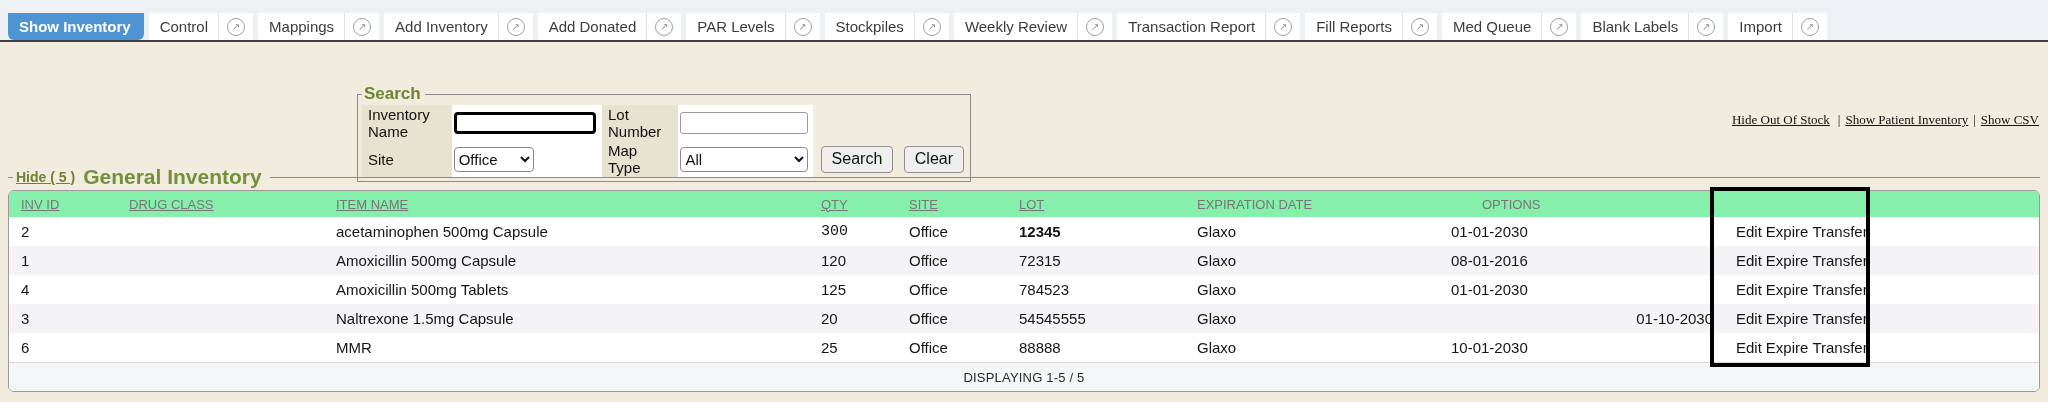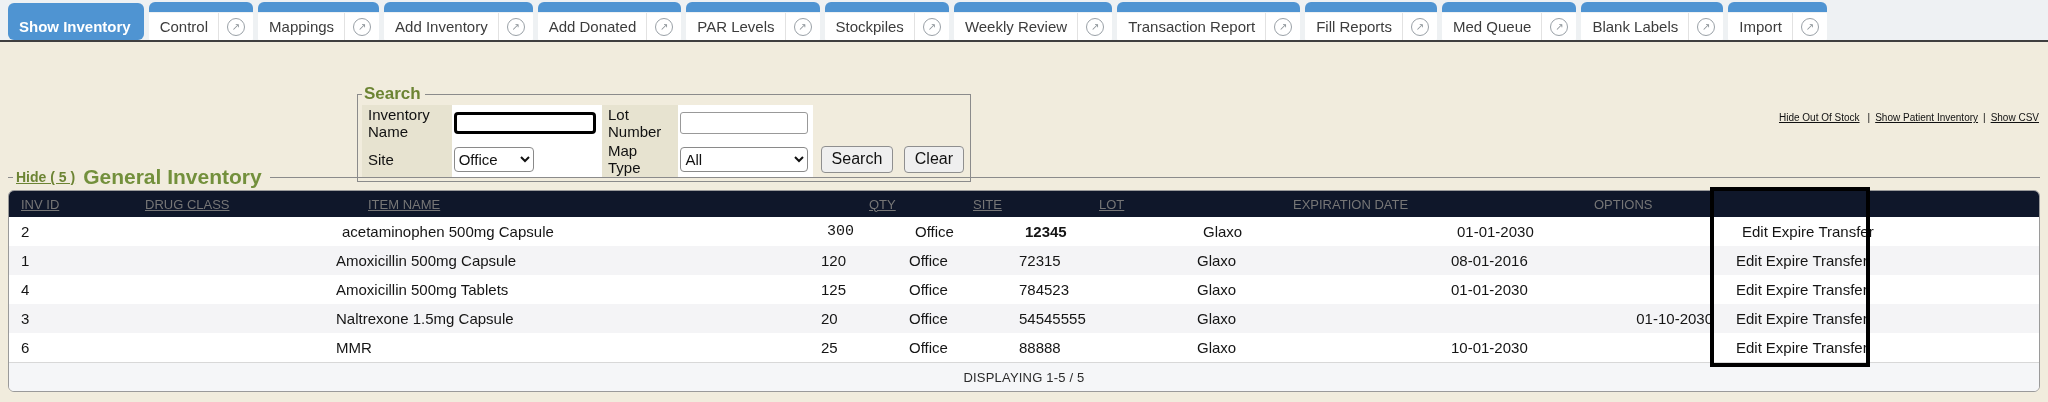--- a/index.html
+++ b/index.html
@@ -8,21 +8,21 @@
     width:2048px; height:402px; position:relative; overflow:hidden;
     background:#f1ecdd; font-family:"Liberation Sans", sans-serif;
   }
 
   
   .tabbar {
     position:absolute; top:0; left:0; width:2048px; height:42px;
     background:#eef1f3; border-bottom:2px solid #3f3f3f;
     display:flex; align-items:flex-end; padding-left:8px; gap:5px;
   }
-  .tab { display:flex; flex-direction:column; cursor:pointer; }
+  .tab { display:flex; flex-direction:row; cursor:pointer; }
   .tab-cap { height:10px; background:#4f94d2; border-radius:6px 6px 0 0; margin-bottom:1px; }
   .tab-body {
     background:#fff; border-radius:1px; display:flex; align-items:center;
     height:27px; padding-left:11px; font-size:15px; color:#3c3c3c; white-space:nowrap;
   }
   .tab.active .tab-cap { margin-bottom:0; }
   .tab.active .tab-body {
     background:#4f94d2; color:#fff; font-weight:bold;
     border-radius:0 0 6px 6px; padding-right:13px;
   }
@@ -61,21 +61,21 @@
   .sel-map  { width:128px; }
   .btn {
     font-size:16px; font-family:"Liberation Sans", sans-serif; color:#111;
     background:#efefef; border:1px solid #8f8f8f; border-radius:4px;
     padding:2px 10px; height:27px; margin-left:6px; cursor:pointer;
   }
   td.btns { text-align:right; padding-right:2px; white-space:nowrap; }
 
   
   .top-links {
-    position:absolute; right:9px; top:112px; font-size:10px; color:#111; white-space:nowrap;
+    position:absolute; right:9px; top:112px; font-size:13px; color:#111; white-space:nowrap;font-family:Liberation Serif, serif;
   }
   .top-links .link { text-decoration:underline; cursor:pointer; color:#111; }
   .top-links .pipe { margin:0 5px; }
   .top-links .pipe.first { margin-left:8px; }
 
   
   .section-head {
     position:absolute; left:8px; top:164px; width:2032px; height:26px;
     display:flex; align-items:center;
   }
@@ -89,21 +89,21 @@
   }
   .tail-line { flex:1; height:1px; background:#8b8b8b; }
 
   
   .inv-table {
     position:absolute; left:8px; top:190px; width:2032px;
     background:#fff; border:1px solid #9a9a9a; border-radius:6px; overflow:hidden;
   }
   .thead {
     display:flex; height:26px; align-items:center;
-    background:#0f172a; font-size:13px; color:#767676;gap:16px;
+    background:#86efac; font-size:13px; color:#767676;
   }
   .hcell { flex:none; overflow:hidden; white-space:nowrap; }
   .hcell.sort { text-decoration:underline; cursor:pointer; }
   .trow { display:flex; height:29px; align-items:center; font-size:15px; color:#151515; background:#fff; }
   .trow.alt { background:#f4f4f6; }
   .tcell { flex:none; overflow:hidden; white-space:nowrap; }
   .fill { flex:1; }
   .action { margin-right:4px; cursor:pointer; }
   .tfoot {
     height:29px; display:flex; align-items:center; justify-content:center;
@@ -282,21 +282,21 @@
       <div class="hcell sort" style="width: 110px;">SITE</div>
       <div class="hcell sort" style="width: 178px;">LOT</div>
       <div class="hcell" style="width: 262px;">EXPIRATION DATE</div>
       <div class="hcell" style="width: 156px; padding-left: 23px;">OPTIONS</div>
       <div class="fill"></div>
     </div>
   <div>
       <div class="trow">
         <div class="tcell" style="width: 120px; padding-left: 12px;">2</div>
         <div class="tcell" style="width: 207px;"></div>
-        <div class="tcell" style="width: 485px; margin-left: 6px;">acetaminophen 500mg Capsule</div>
+        <div class="tcell" style="width: 485px;">acetaminophen 500mg Capsule</div>
         <div class="tcell" style="width: 88px; font-family: Liberation Mono, monospace;">300</div>
         <div class="tcell" style="width: 110px;">Office</div>
         <div class="tcell" style="width: 178px; font-weight: bold;">12345</div>
         <div class="tcell" style="width: 254px;">Glaxo</div>
         <div class="tcell" style="width: 262px;">01-01-2030</div>
         <div class="tcell" style="width: 156px; padding-left: 23px;"><span class="action">Edit</span><span class="action">Expire</span><span class="action">Transfer</span></div>
         <div class="fill"></div>
       </div>
       <div class="trow alt">
         <div class="tcell" style="width: 120px; padding-left: 12px;">1</div>

